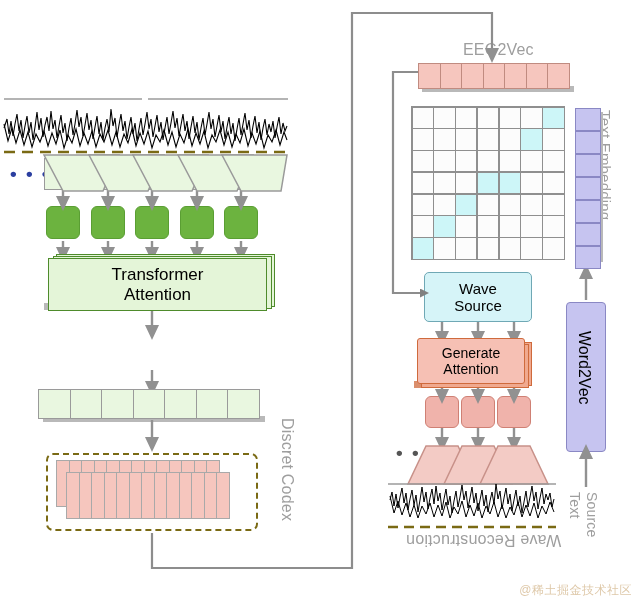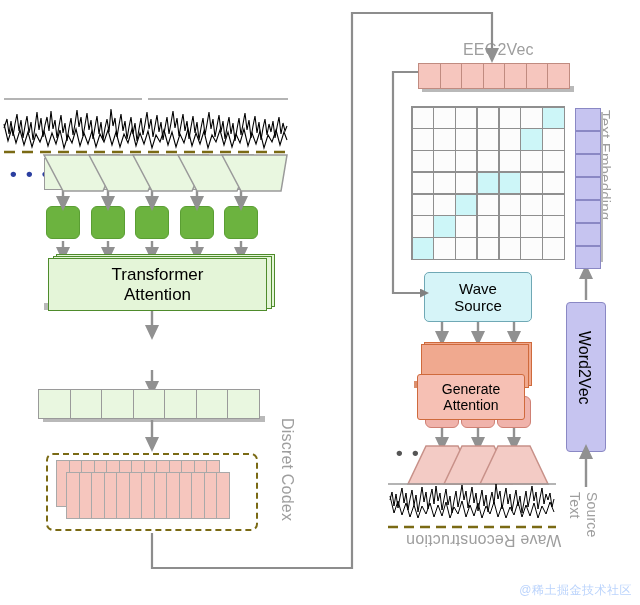--- a/index.html
+++ b/index.html
@@ -43,21 +43,20 @@
   .attn-shadow {
     background: #e4f5d8;
     border: 1.5px solid #4e8b2b;
     z-index: 4;
   }
   .gen-main {
     background: #f6c0b4;
     border: 1.5px solid #cf6a3c;
     font-size: 14px;
     z-index: 6;
-    margin-top: 36px;
   }
   .gen-shadow {
     background: #f0a98f;
     border: 1.5px solid #cf6a3c;
     z-index: 4;
   }
 
   
   .shadow3d {
     position: absolute;
@@ -116,21 +115,21 @@
   .dots-gray { position: absolute; color: #555; font-size: 19px; letter-spacing: 2px; font-weight: bold; }
 
   
   svg.ov { position: absolute; left: 0; top: 0; width: 640px; height: 605px; overflow: visible; }
   svg.ov.under { z-index: 2; }
   svg.ov.over  { z-index: 8; }
 
   
   #wm { position: absolute; right: 8px; bottom: 6px; text-align: right; opacity: .35; }
   #wm .l1 { font-size: 17px; color: #8e8e8e; letter-spacing: 1px; }
-  #wm .l2 { font-size: 12px; color: #3b82f6; letter-spacing: .5px; margin-top: 1px; text-align: center; }
+  #wm .l2 { font-size: 12px; color: #a16207; letter-spacing: .5px; margin-top: 1px; text-align: center; }
 </style>
 </head>
 <body>
 
 <div id="stage">
 
   <svg class="ov under" viewBox="0 0 640 605" preserveAspectRatio="none">
     <defs>
       <marker id="ah" markerWidth="9" markerHeight="9" refX="4" refY="4.5" orient="auto" markerUnits="userSpaceOnUse">
         <path d="M0,0 L9,4.5 L0,9 z" fill="#808080"></path>

